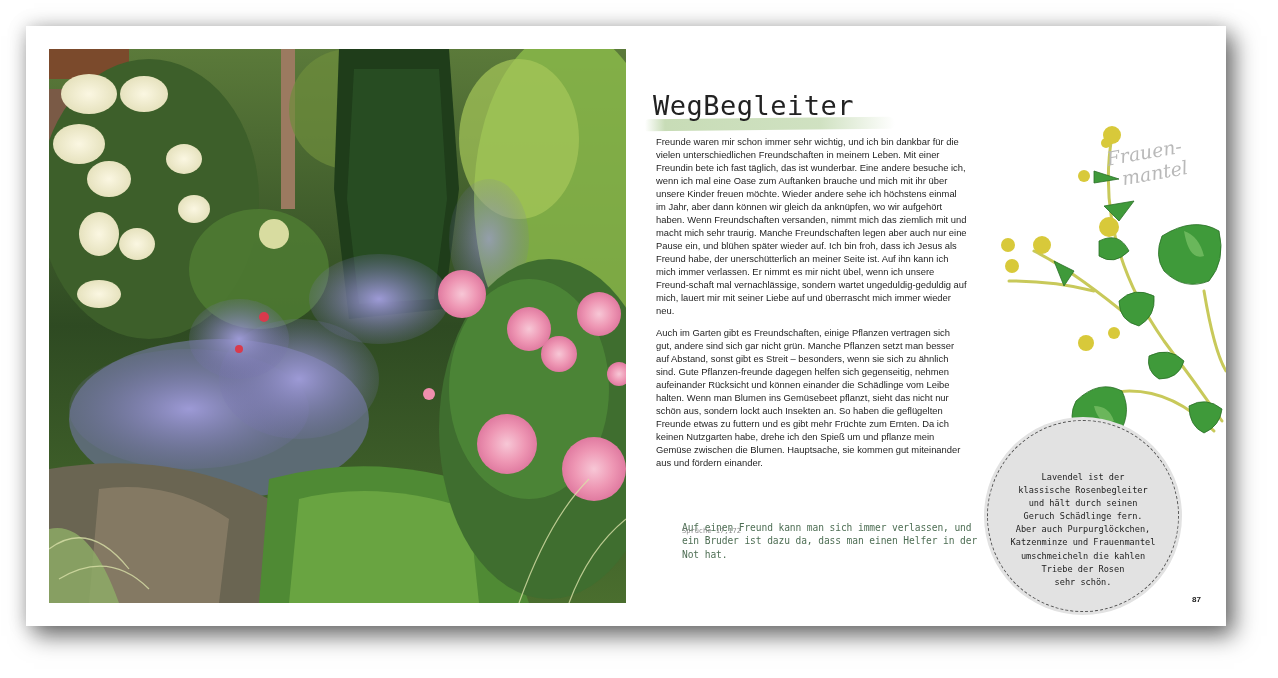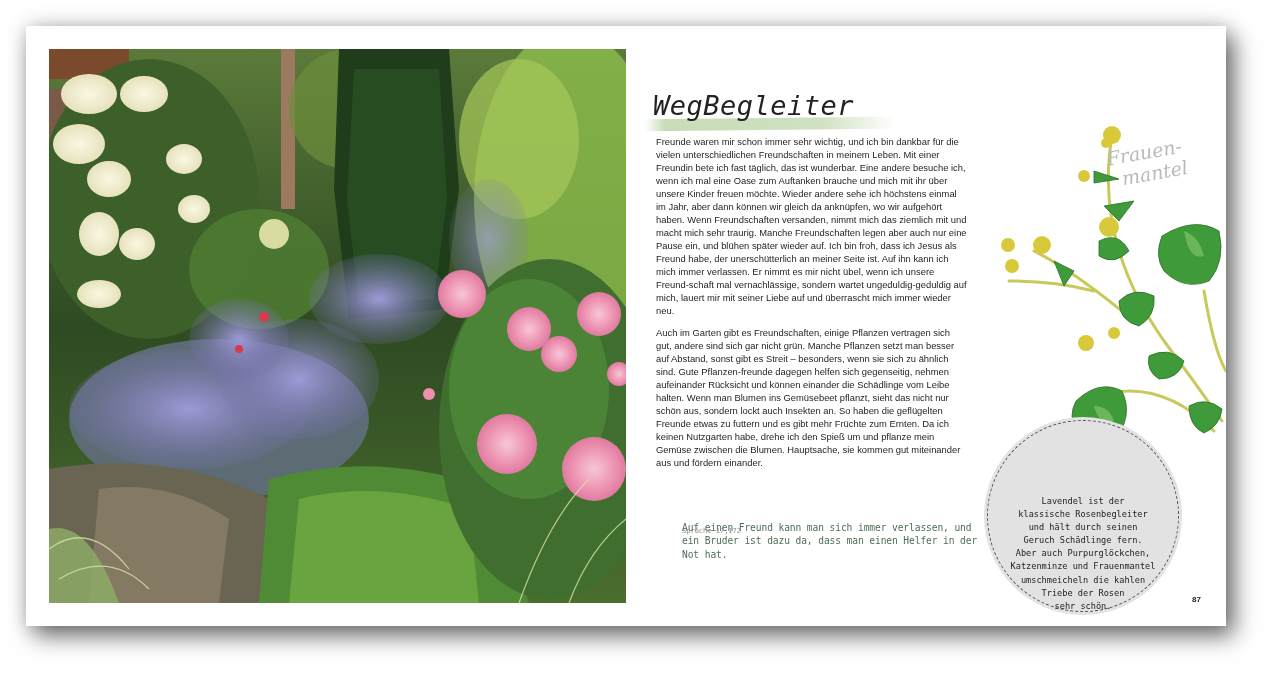--- a/index.html
+++ b/index.html
@@ -23,21 +23,21 @@
   
   .title-wrap { position: absolute; left: 625px; top: 62px; width: 260px; height: 44px; }
   .title-brush {
     position: absolute; left: -6px; top: 30px; width: 250px; height: 12px;
     background: linear-gradient(90deg, rgba(190,214,170,0.0) 0%, rgba(190,214,170,0.85) 8%, rgba(196,218,178,0.8) 70%, rgba(210,226,196,0) 100%);
     border-radius: 6px 10px 8px 4px; transform: rotate(-0.6deg);
   }
   .title {
     position: absolute; left: 2px; top: 2px; margin: 0;
     font-family: "DejaVu Sans Mono", monospace; font-weight: normal;
-    font-size: 27px; letter-spacing: 0.5px; color: #222222; font-style: italic;
+    font-size: 27px; letter-spacing: 0.5px; color: #222222;
   }
   .body-text {
     position: absolute; left: 656px; top: 135px; width: 312px;
     font-size: 9.4px; line-height: 13px; color: #1e1e1e;
   }
   .body-text p { margin: 0 0 9px 0; }
   .quote {
     position: absolute; left: 656px; top: 481px; width: 300px;
     font-family: "DejaVu Sans Mono", monospace; font-size: 9.6px; line-height: 13.4px;
     color: #4f6f55; letter-spacing: -0.1px; margin-top: 40px;
@@ -63,21 +63,20 @@
     border-radius: 50%; background: #e2e2e2;
   }
   .bubble-border {
     position: absolute; left: 3px; top: 3px; right: 3px; bottom: 3px;
     border-radius: 50%; border: 1.3px dashed #555555;
   }
   .bubble-text {
     position: absolute; left: 4px; top: 54px; width: 190px; text-align: center;
     font-family: "DejaVu Sans Mono", monospace; font-size: 8.6px; line-height: 13.1px;
     color: #222222;
-    margin-top: 24px;
   }
   .page-number {
     position: absolute; left: 1166px; top: 569px;
     font-size: 8px; font-weight: bold; color: #222222;
   }
 </style>
 </head>
 <body>
 
 <div class="page">

